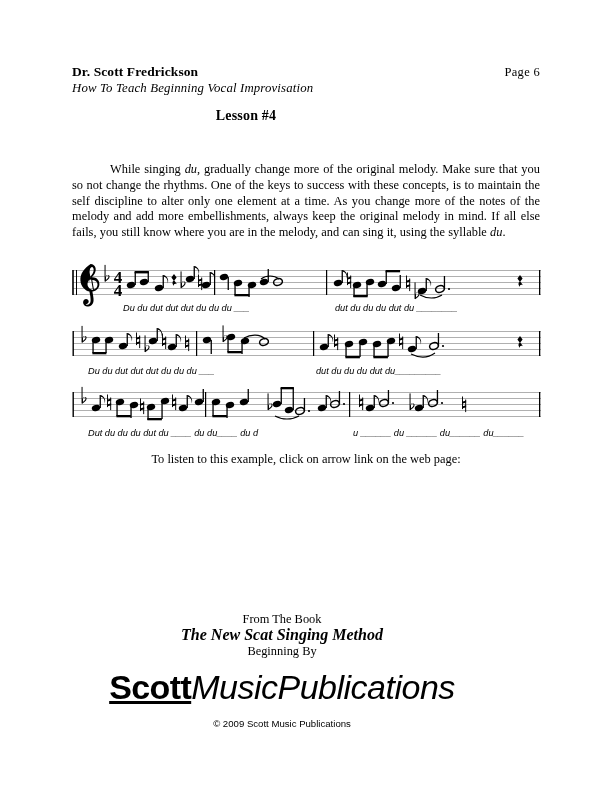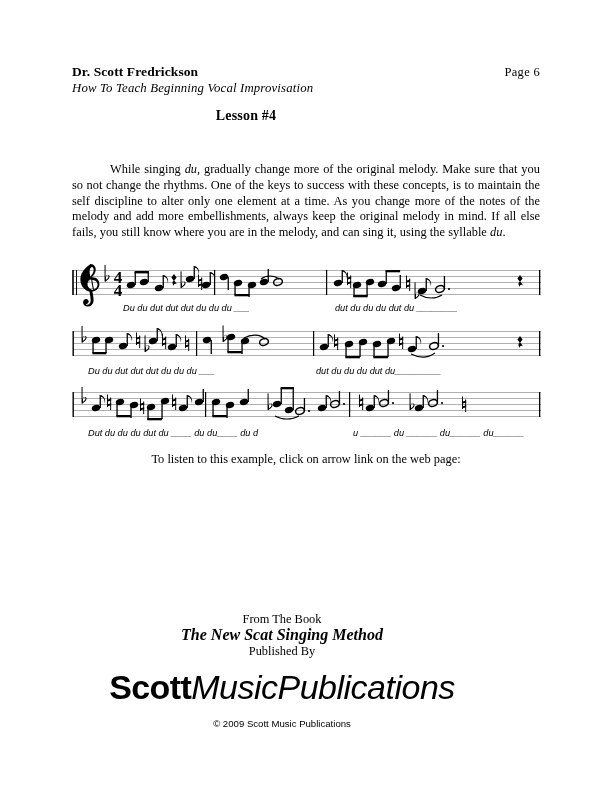--- a/index.html
+++ b/index.html
@@ -123,20 +123,21 @@
   .logo {
     margin-top: 9px;
     font-family: "Liberation Sans", sans-serif;
     font-size: 34px;
     line-height: 38px;
     white-space: nowrap;
   }
   .logo .logo-bold {
     font-weight: bold;
     letter-spacing: -0.6px;
+    text-decoration: underline;
   }
   .logo .logo-italic {
     font-style: italic;
     font-weight: normal;
     letter-spacing: -0.5px;
   }
   .copyright {
     margin-top: 12px;
     font-family: "Liberation Sans", sans-serif;
     font-size: 9.6px;
@@ -480,18 +481,18 @@
         </g>
       </g>
     </svg>
   </div>
 
   <div class="listen-line">To listen to this example, click on arrow link on the web page:</div>
 
   <div class="footer">
     <div class="from-the-book">From The Book</div>
     <div class="scat-title">The New Scat Singing Method</div>
-    <div class="published-by">Published By</div>
+    <div class="published-by">Beginning By</div>
     <div class="logo"><span class="logo-bold">Scott</span><span class="logo-italic">MusicPublications</span></div>
     <div class="copyright">© 2009 Scott Music Publications</div>
   </div>
 
 </div>
 
 </body></html>

